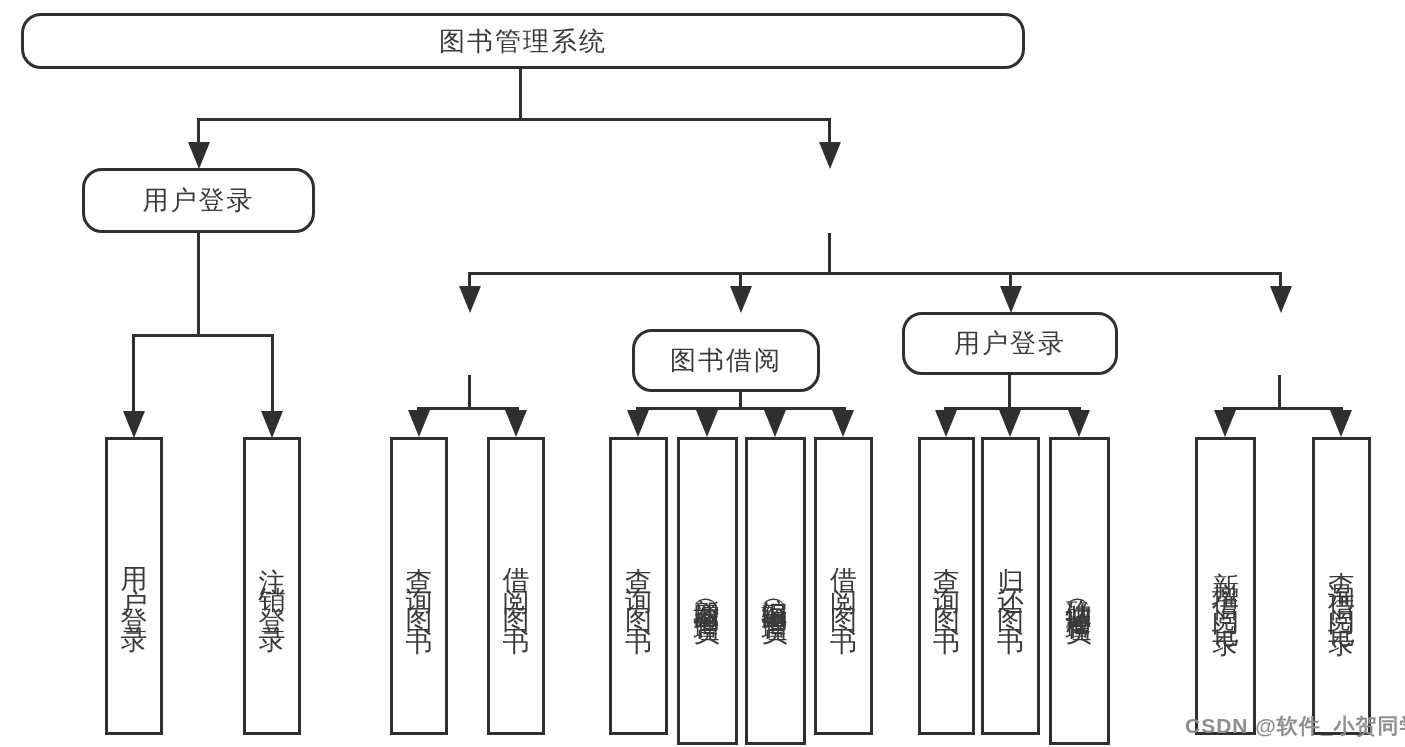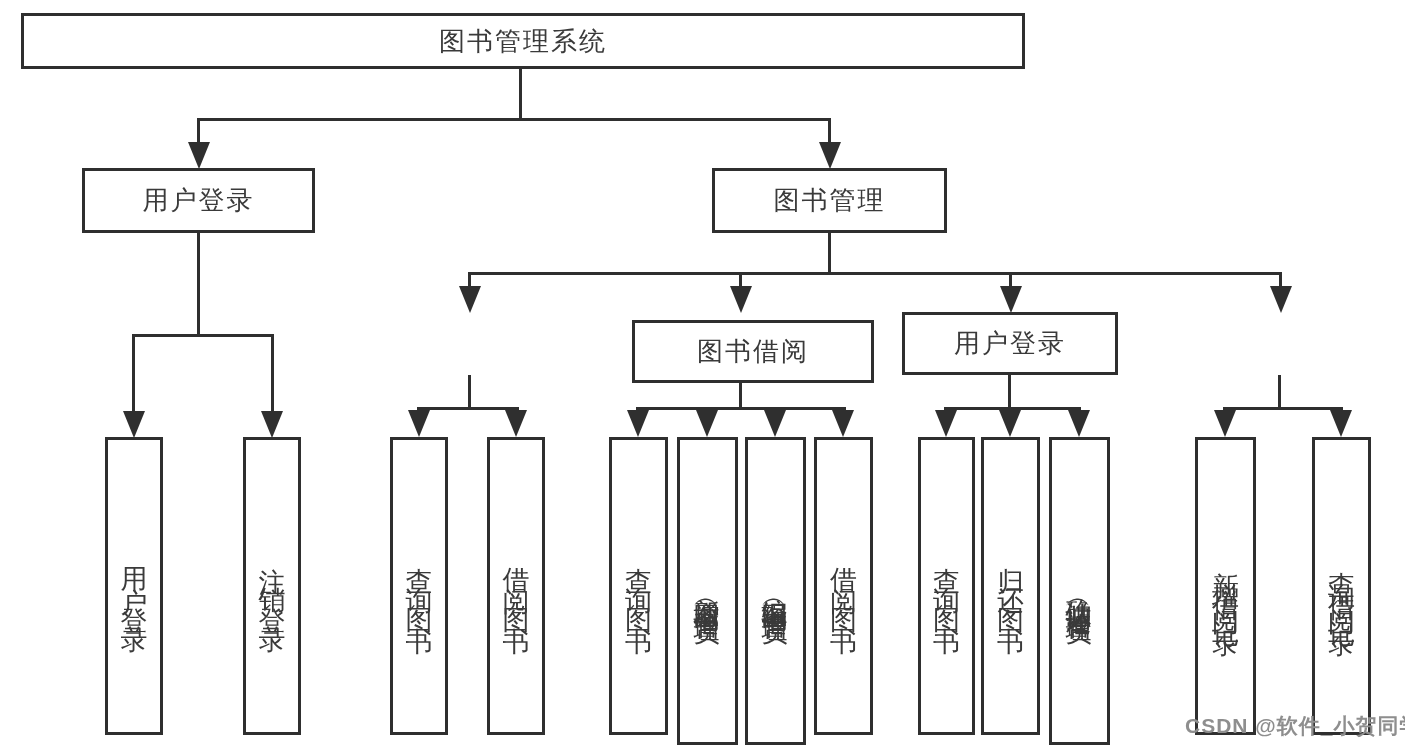--- a/index.html
+++ b/index.html
@@ -1,35 +1,35 @@
 <!DOCTYPE html>
 <html><head>
 <meta charset="utf-8">
 <style>
   html,body{margin:0;padding:0;background:#ffffff;}
   #canvas{position:relative;width:1405px;height:747px;background:#ffffff;overflow:hidden;
           font-family:"Liberation Sans","DejaVu Sans",sans-serif;}
   
   .box{position:absolute;box-sizing:border-box;background:#ffffff;border:3px solid #2f2f2f;
        display:flex;align-items:center;justify-content:center;color:#3a3a3a;}
-  .hbox{font-size:26px;letter-spacing:2px;}
+  .hbox{font-size:26px;letter-spacing:2px;border-radius:20px;}
   .vtext{writing-mode:vertical-rl;text-orientation:mixed;font-size:27px;color:#3a3a3a;}
   .sp4{letter-spacing:20px;}
   .sp6{letter-spacing:12px;}
   .sp9{font-size:26px;letter-spacing:3px;}
   
   .ln{position:absolute;background:#2f2f2f;}
   .ar{position:absolute;width:0;height:0;border-left:11px solid transparent;
       border-right:11px solid transparent;border-top:27px solid #2f2f2f;}
   
   #root{left:21px;top:13px;width:1004px;height:56px;}
   #n-ul{left:82px;top:168px;width:233px;height:65px;}
   #n-bm{left:712px;top:168px;width:235px;height:65px;}
   #n-nb{left:362px;top:312px;width:216px;height:63px;}
-  #n-bb{left:632px;top:320px;width:242px;height:63px;align-items:center;}
+  #n-bb{left:632px;top:329px;width:188px;height:63px;align-items:center;}
   #n-cb{left:902px;top:312px;width:216px;height:63px;}
   #n-br{left:1172px;top:312px;width:217px;height:63px;}
   #lf-u1{left:105px;top:437px;width:58px;height:298px;}
   #lf-u2{left:243px;top:437px;width:58px;height:298px;}
   #lf-n1{left:390px;top:437px;width:58px;height:298px;}
   #lf-n2{left:487px;top:437px;width:58px;height:298px;}
   #lf-b1{left:609px;top:437px;width:59px;height:298px;}
   #lf-b2{left:677px;top:437px;width:61px;height:308px;}
   #lf-b3{left:745px;top:437px;width:61px;height:308px;}
   #lf-b4{left:814px;top:437px;width:59px;height:298px;}
@@ -127,23 +127,20 @@
   <div class="ar" id="a6a"></div>
   <div class="ar" id="a6b"></div>
 
   <div class="box hbox" id="root">
     <span>图书管理系统</span>
   </div>
 
   <div class="box hbox" id="n-ul">
     <span>用户登录</span>
   </div>
-  <div class="box hbox" id="n-bm">
-    <span>图书管理</span>
-  </div>
 
   <div class="box hbox" id="n-bb">
     <span>图书借阅</span>
   </div>
   <div class="box hbox" id="n-cb">
     <span>用户登录</span>
   </div>
 
   <div class="box" id="lf-u1">
     <span class="vtext sp4">用户登录</span>

